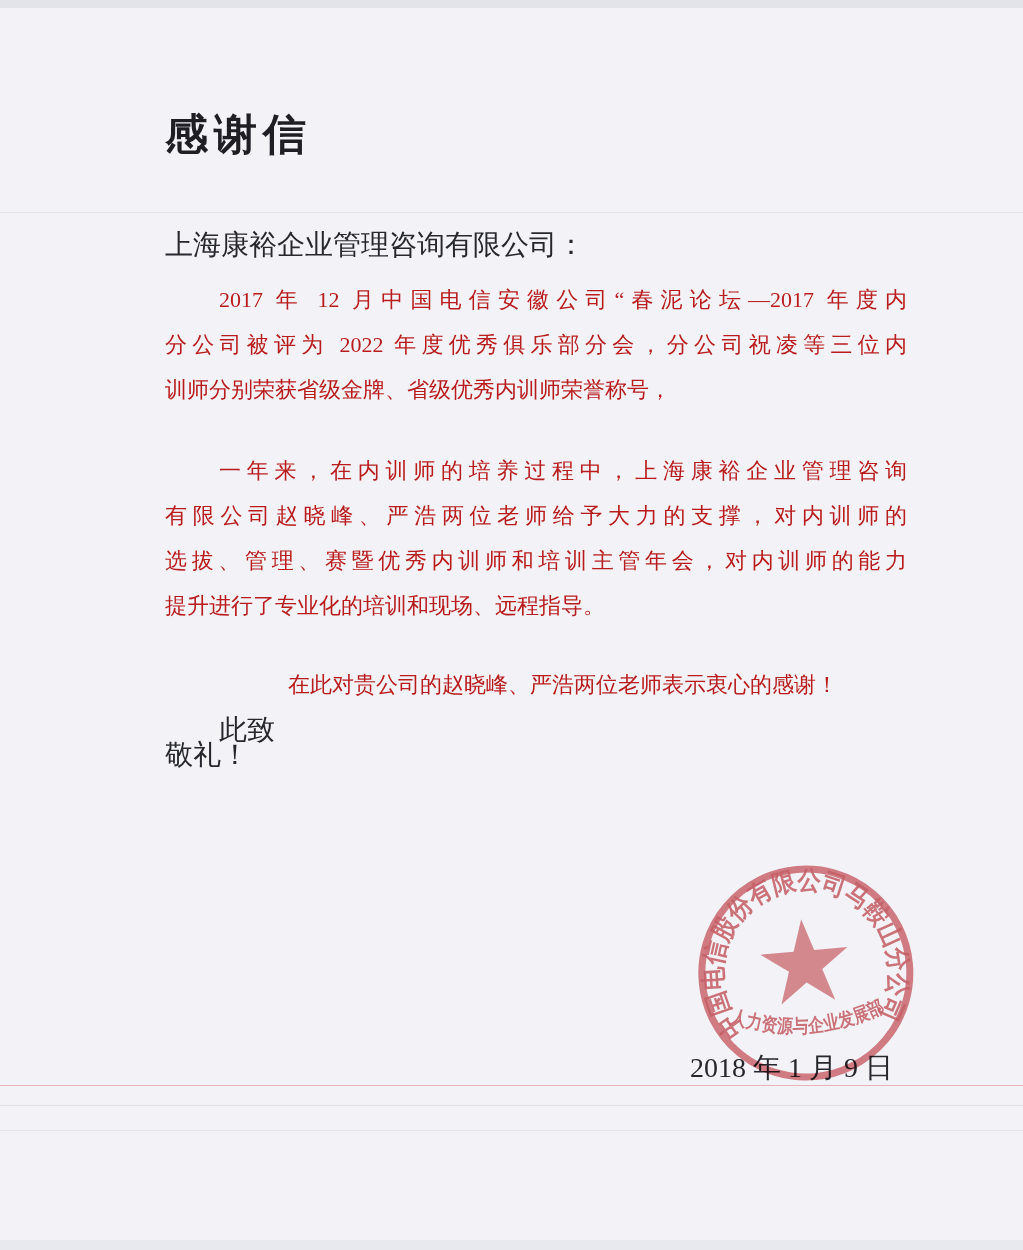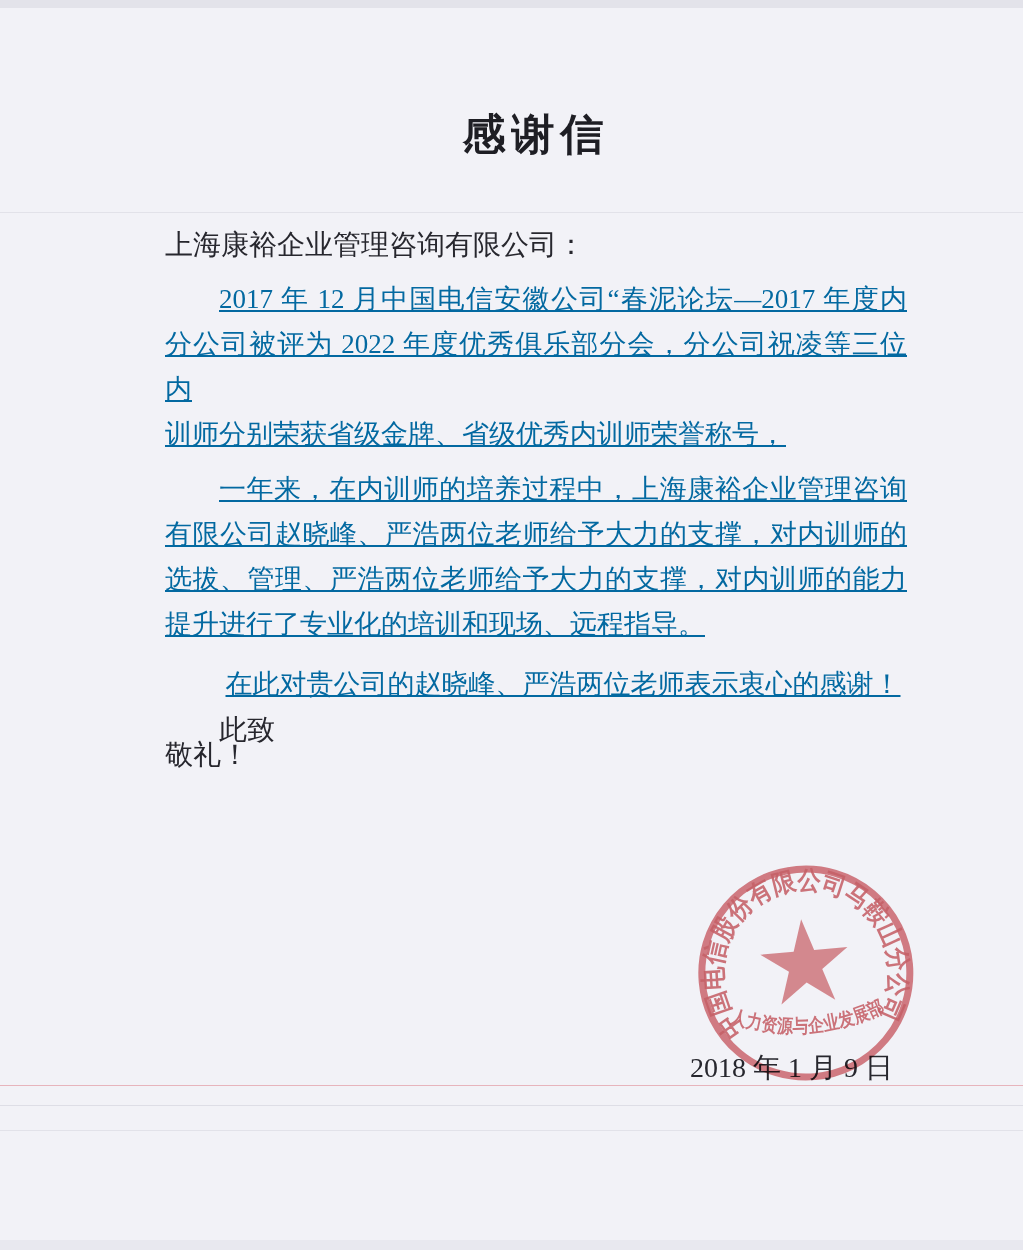--- a/index.html
+++ b/index.html
@@ -23,44 +23,43 @@
   .scanline.pink  { top: 1085px; background: rgba(222, 130, 140, 0.55); }
   .scanline.g1 { top: 1105px; background: rgba(185,185,198,0.35); }
   .scanline.g2 { top: 1130px; background: rgba(185,185,198,0.28); }
   .scanline.g3 { top: 212px;  background: rgba(190,190,202,0.30); }
 
   .letter {
     position: absolute; left: 165px; top: 0; width: 742px; height: 1250px;
   }
   .page-title {
     position: absolute; top: 106px; left: 0; width: 100%;
-    text-align: center;
+    text-align: left;
     font-size: 43px; font-weight: bold;
     letter-spacing: 6px;
     color: #1e1e24;
   }
   .bodyline {
     position: absolute; left: 0; width: 100%;
     font-size: 28px; line-height: 45px;
     white-space: nowrap;
   }
   .block { position: absolute; left: 0; width: 100%; }
   .block .line {
-    font-size: 27px; line-height: 45px;
-    color: #0369a1;
-    text-decoration: underline;
+    font-size: 22px; line-height: 45px;
+    color: #b91c1c;
   }
   .block .line.fill {
     text-align: justify;
     text-align-last: justify;
   }
   .block .line.indent { text-indent: 54px; }
   .recipient { top: 222px; }
   .para1 { top: 277px; }
-  .para2 { top: 467px; }
+  .para2 { top: 448px; }
   .para3 { top: 662px; text-align: center; }
   .salute  { top: 707px; text-indent: 54px; }
   .regards { top: 732px; }
   .signature {
     top: 946px; text-align: right; padding-right: 0px; box-sizing: border-box;
     letter-spacing: 1px;
   }
   .dateline {
     top: 1001px; text-align: right; padding-right: 14px; box-sizing: border-box; margin-top: 44px;
   }
@@ -92,21 +91,21 @@
 
   <div class="block para1">
     <div class="line fill indent">2017 年 12 月中国电信安徽公司“春泥论坛—2017 年度内</div>
     <div class="line fill">分公司被评为 2022 年度优秀俱乐部分会，分公司祝凌等三位内</div>
     <div class="line">训师分别荣获省级金牌、省级优秀内训师荣誉称号，</div>
   </div>
 
   <div class="block para2">
     <div class="line fill indent">一年来，在内训师的培养过程中，上海康裕企业管理咨询</div>
     <div class="line fill">有限公司赵晓峰、严浩两位老师给予大力的支撑，对内训师的</div>
-    <div class="line fill">选拔、管理、严浩两位老师给予大力的支撑，对内训师的能力</div>
+    <div class="line fill">选拔、管理、赛暨优秀内训师和培训主管年会，对内训师的能力</div>
     <div class="line">提升进行了专业化的培训和现场、远程指导。</div>
   </div>
 
   <div class="block para3">
     <div class="line indent">在此对贵公司的赵晓峰、严浩两位老师表示衷心的感谢！</div>
   </div>
 
   <div class="bodyline salute">此致</div>
   <div class="bodyline regards">敬礼！</div>
 

